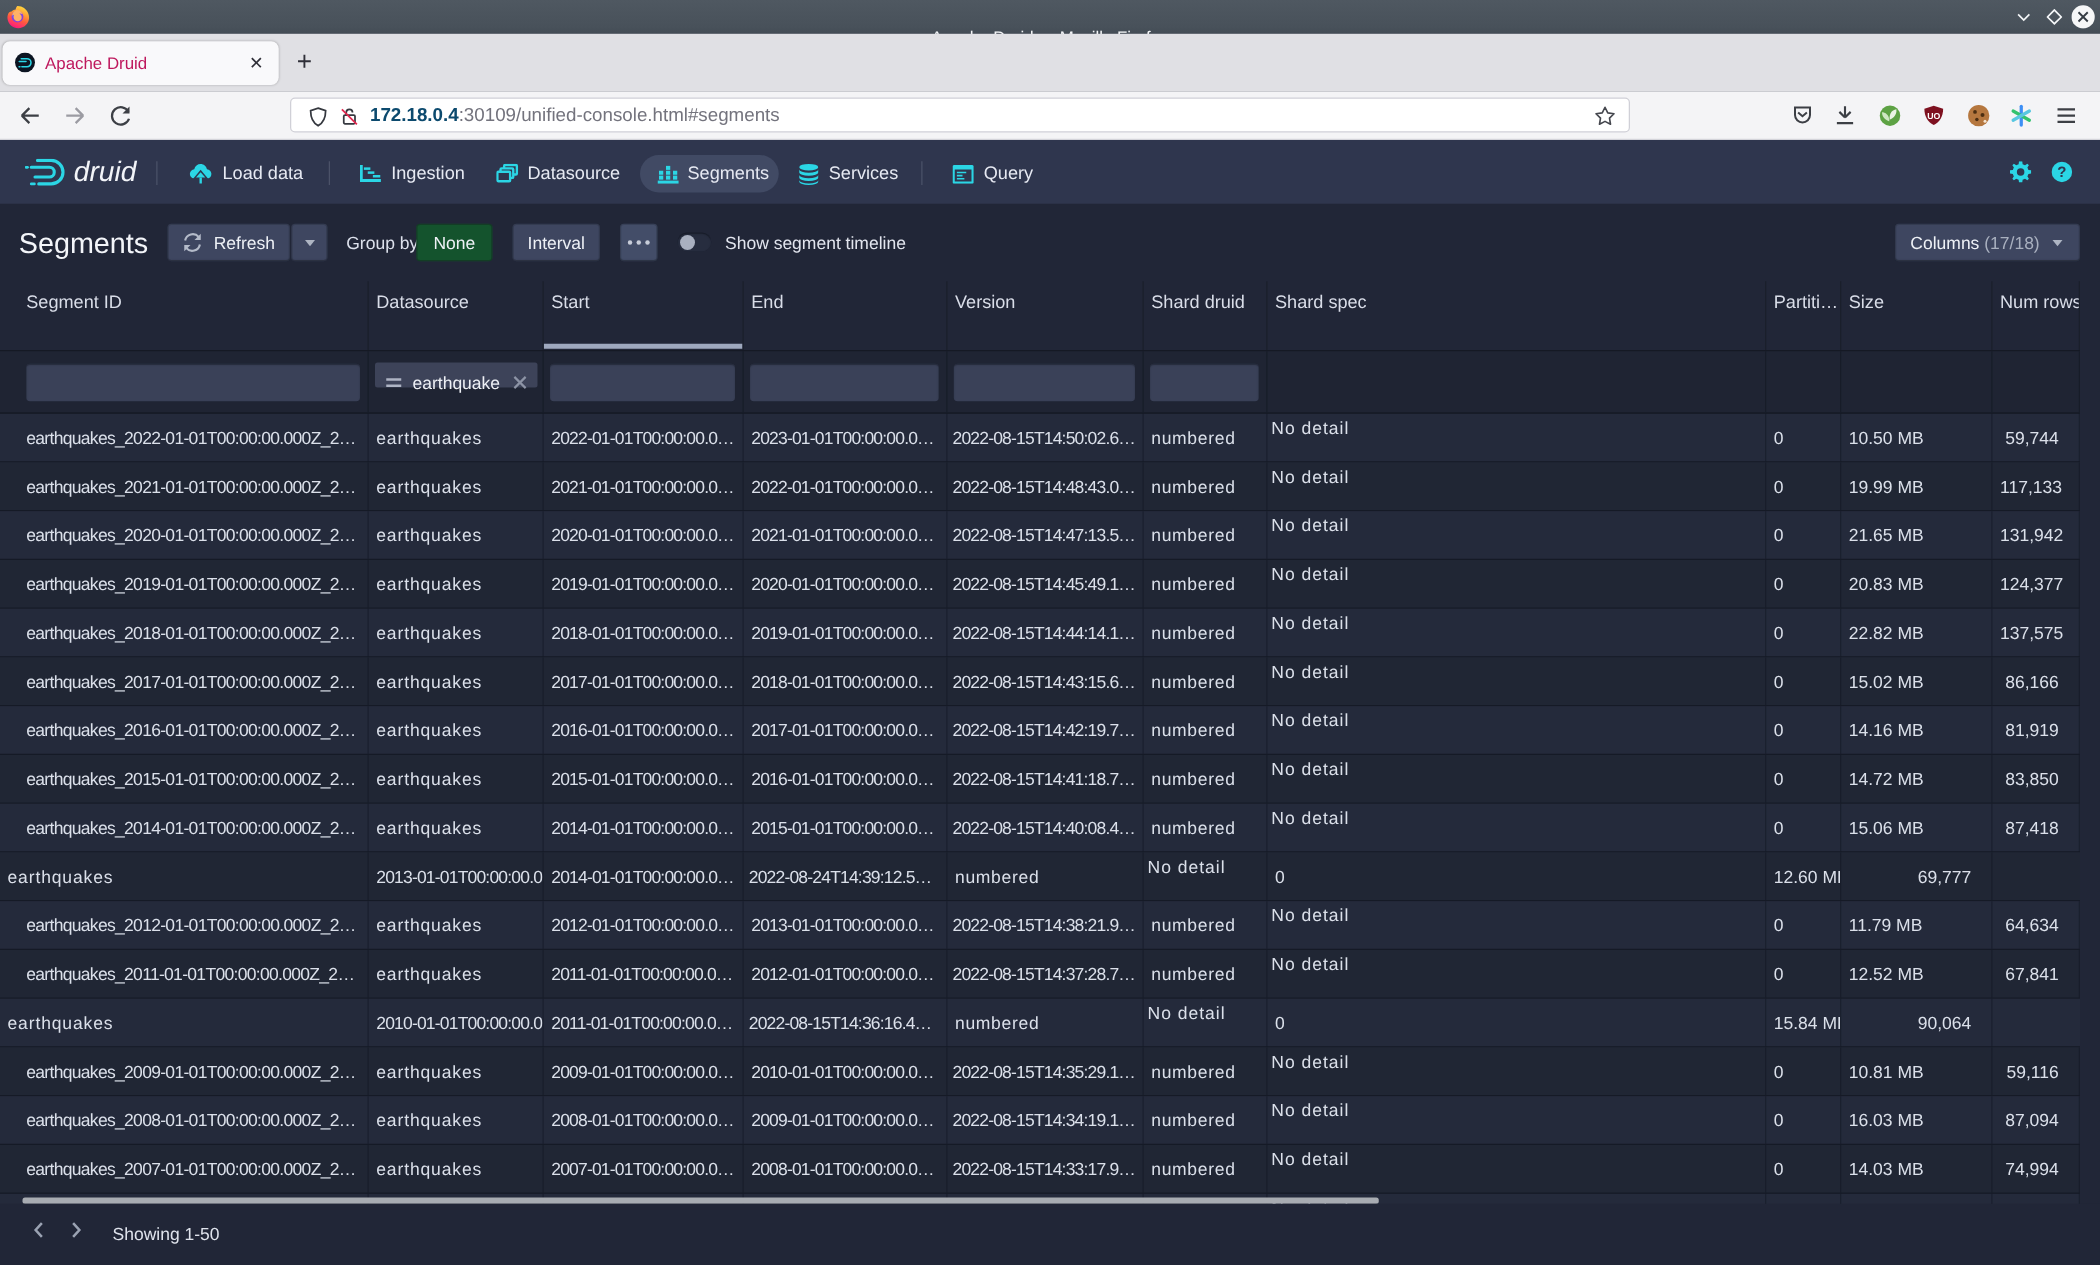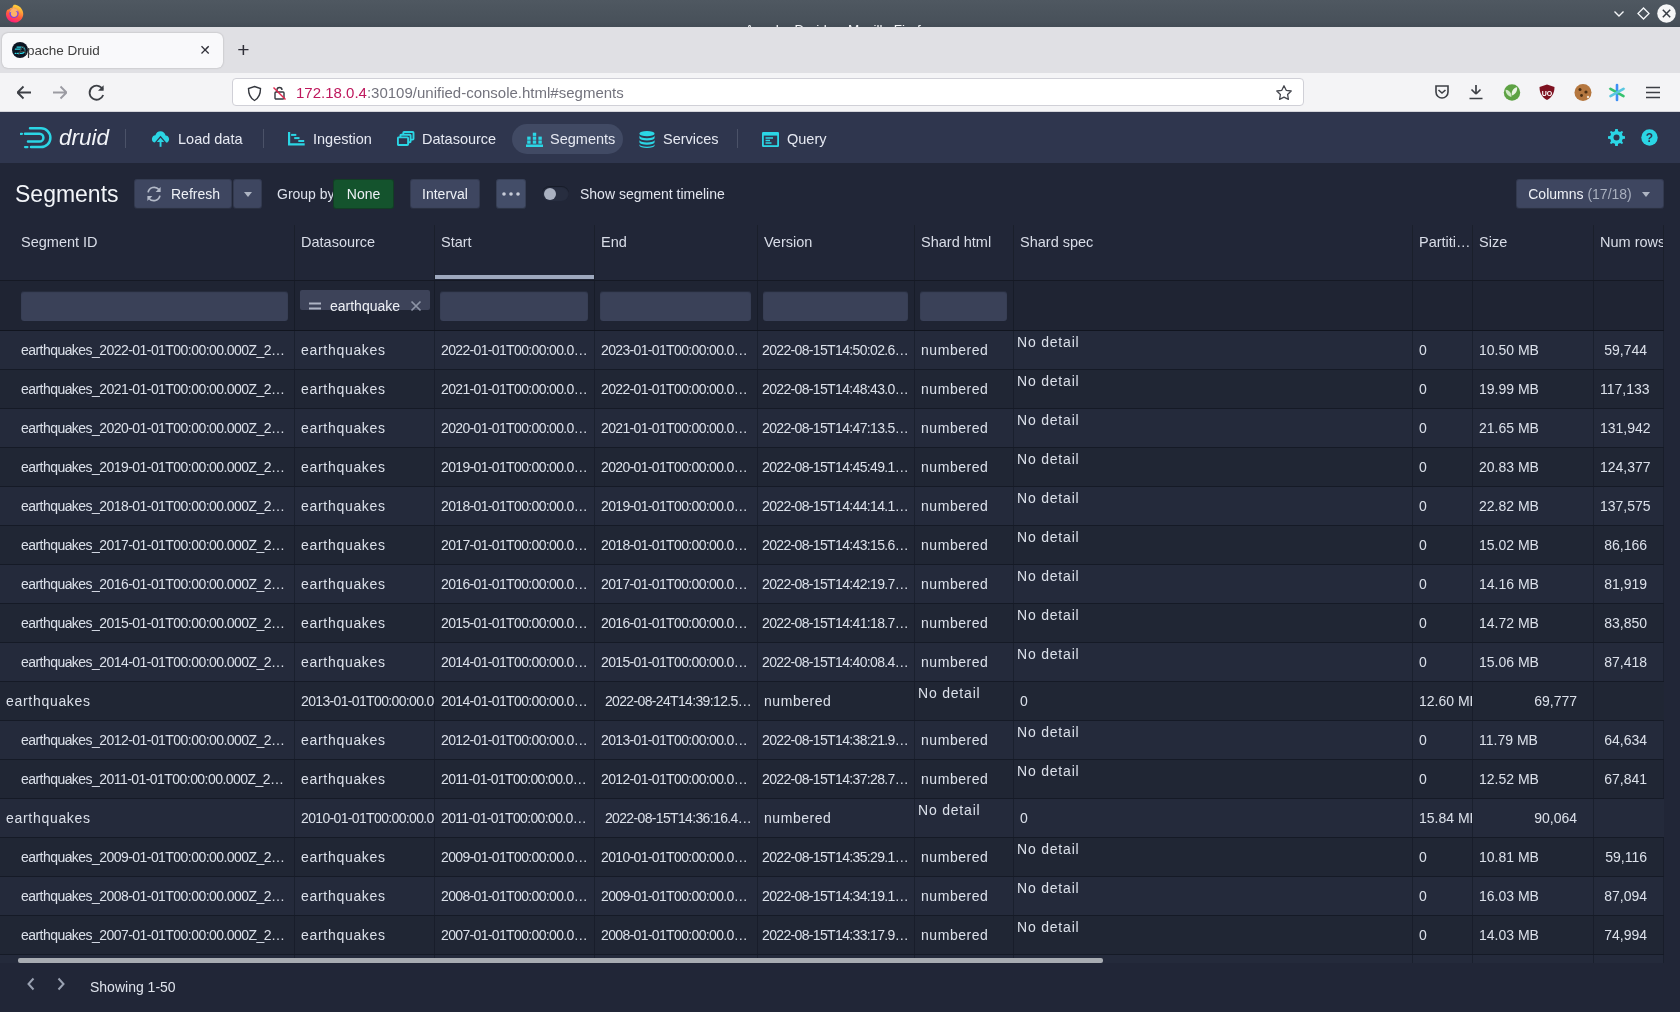--- a/index.html
+++ b/index.html
@@ -13,21 +13,21 @@
 .wintitle { position:absolute; left:0; right:0; top:0; height:27px; line-height:26px;
   text-align:center; color:#f4f6f8; font-size:13.5px;margin-top:17px; }
 .winbtns { position:absolute; right:0; top:0; height:27px; }
 .wb { position:absolute; top:0; }
 
 
 .tabbar { position:absolute; left:0; top:27px; width:1680px; height:46px; background:#e0e0e4; }
 .tab { position:absolute; left:2px; top:6px; width:221px; height:35px; background:#f9f9fb;
   border-radius:6px; box-shadow:0 0 2px rgba(0,0,0,0.25); }
 .tabfav { position:absolute; left:10px; top:9px; width:16px; height:16px; }
-.tabtitle { position:absolute; left:16px; top:0; line-height:35px; font-size:13.5px; color:#404040; }
+.tabtitle { position:absolute; left:34px; top:0; line-height:35px; font-size:13.5px; color:#be185d; }
 .tabclose { position:absolute; right:12px; top:0; line-height:34px; font-size:14px; color:#2f2f38; }
 .newtab { position:absolute; left:226px; top:6px; width:35px; height:35px; text-align:center;
   line-height:33px; font-size:21px; font-weight:300; color:#2f2f38; }
 
 
 .toolbar { position:absolute; left:0; top:73px; width:1680px; height:39px; background:#f4f4f6;
   border-bottom:1px solid #d4d4da; }
 .tbico { position:absolute; top:0; height:39px; display:flex; align-items:center; justify-content:center; width:32px; }
 .urlbar { position:absolute; left:232px; top:5px; width:1072px; height:28px; background:#ffffff;
   border:1px solid #d0d0d7; border-radius:4px; }
@@ -75,21 +75,21 @@
 .trow { width:1664px; height:39px; border-bottom:1px solid #151a26; display:grid; grid-template-columns:295px 140px 160px 163px 157px 99px 399px 60px 121px 70px; }
 .trow.odd { background:#242a3b; }
 .trow.even { background:#202634; }
 .c { position:relative; height:38px; line-height:38px; font-size:14px; color:#dbe0ea;
   padding:0 6px 0 6px; border-right:1px solid rgba(16,20,30,0.45); white-space:nowrap; overflow:hidden; }
 .c0 { padding-left:21px; letter-spacing:-0.55px; }
 .c1 { letter-spacing:0.7px; }
 .c2, .c3 { letter-spacing:-0.65px; }
 .c5 { letter-spacing:0.55px; }
 .c6 { letter-spacing:0.8px; padding-left:3px; }
-.c4 { letter-spacing:-0.65px; padding-left:4px;text-align:right; }
+.c4 { letter-spacing:-0.65px; padding-left:4px; }
 .c.top { line-height:14px; padding-top:4px; }
 .c.right { text-align:right; padding-right:16px; }
 .partial { position:absolute; left:0; top:955px; width:1664px; height:12px; overflow:hidden; }
 .hscroll { position:absolute; left:18px; top:958px; width:1085px; height:5px; background:#a8acb2; border-radius:2px; }
 .tfoot { position:absolute; left:0; top:963px; width:1680px; height:49px; background:#212637; }
 .showing { position:absolute; left:90px; top:12px; line-height:25px; font-size:14px; color:#dfe3ec; }
 svg { display:block; }
 </style>
 </head>
 <body>
@@ -158,21 +158,21 @@
     </svg>
   <div class="urlbar">
     <svg style="position:absolute;left:13px;top:6px" width="17" height="17" viewBox="0 0 17 17">
         <path d="M8.5 1.5 L14.5 3.5 C14.5 9 13 13 8.5 15.5 C4 13 2.5 9 2.5 3.5 Z" fill="none" stroke="#35383f" stroke-width="1.4"></path>
       </svg>
     <svg style="position:absolute;left:38px;top:6px" width="17" height="17" viewBox="0 0 17 17">
         <rect x="4" y="7" width="9" height="7" rx="1" fill="none" stroke="#35383f" stroke-width="1.4"></rect>
         <path d="M6 7 V5 a2.5 2.5 0 0 1 5 0" fill="none" stroke="#35383f" stroke-width="1.4"></path>
         <path d="M2.5 2.5 L14.5 14.5" stroke="#e22850" stroke-width="1.4"></path>
       </svg>
-    <div class="urltxt"><b style="font-weight:normal;color:#be185d">172.18.0.4</b><span class="dim">:30109/unified-console.html#segments</span></div>
+    <div class="urltxt"><b style="font-weight:bold;color:#0c4a6e">172.18.0.4</b><span class="dim">:30109/unified-console.html#segments</span></div>
     <svg class="star" width="18" height="18" viewBox="0 0 18 18">
         <path d="M9 1.8 L11.2 6.3 16.2 7 12.6 10.5 13.4 15.4 9 13.1 4.6 15.4 5.4 10.5 1.8 7 6.8 6.3 Z" fill="none" stroke="#45474e" stroke-width="1.3" stroke-linejoin="round"></path>
       </svg>
   </div>
   <svg class="tbico" style="left:1426px" width="32" height="39" viewBox="0 0 32 39">
       <path d="M10 13 h12 v6 a6 6 0 0 1 -12 0 z" fill="none" stroke="#3c3f45" stroke-width="1.6"></path>
       <path d="M12.5 17 l3.5 3 3.5 -3" fill="none" stroke="#3c3f45" stroke-width="1.6"></path>
     </svg>
   <svg class="tbico" style="left:1460px" width="32" height="39" viewBox="0 0 32 39">
       <path d="M16 12 v9 M16 21 l-4.5-4.5 M16 21 l4.5-4.5 M9.5 25.5 h13" stroke="#3c3f45" stroke-width="1.7" fill="none"></path>
@@ -330,21 +330,21 @@
       </svg>
   </div>
 </div>
 
 <div class="thead grid">
   <div class="hcell first">Segment ID</div>
   <div class="hcell">Datasource</div>
   <div class="hcell">Start<div class="sortline"></div></div>
   <div class="hcell">End</div>
   <div class="hcell">Version</div>
-  <div class="hcell">Shard html</div>
+  <div class="hcell">Shard druid</div>
   <div class="hcell">Shard spec</div>
   <div class="hcell">Partiti…</div>
   <div class="hcell">Size</div>
   <div class="hcell">Num rows</div>
 </div>
 <div class="tfilter grid">
   <div class="fcell first">
       <div class="finput"></div>
     </div>
   <div class="fcell">

